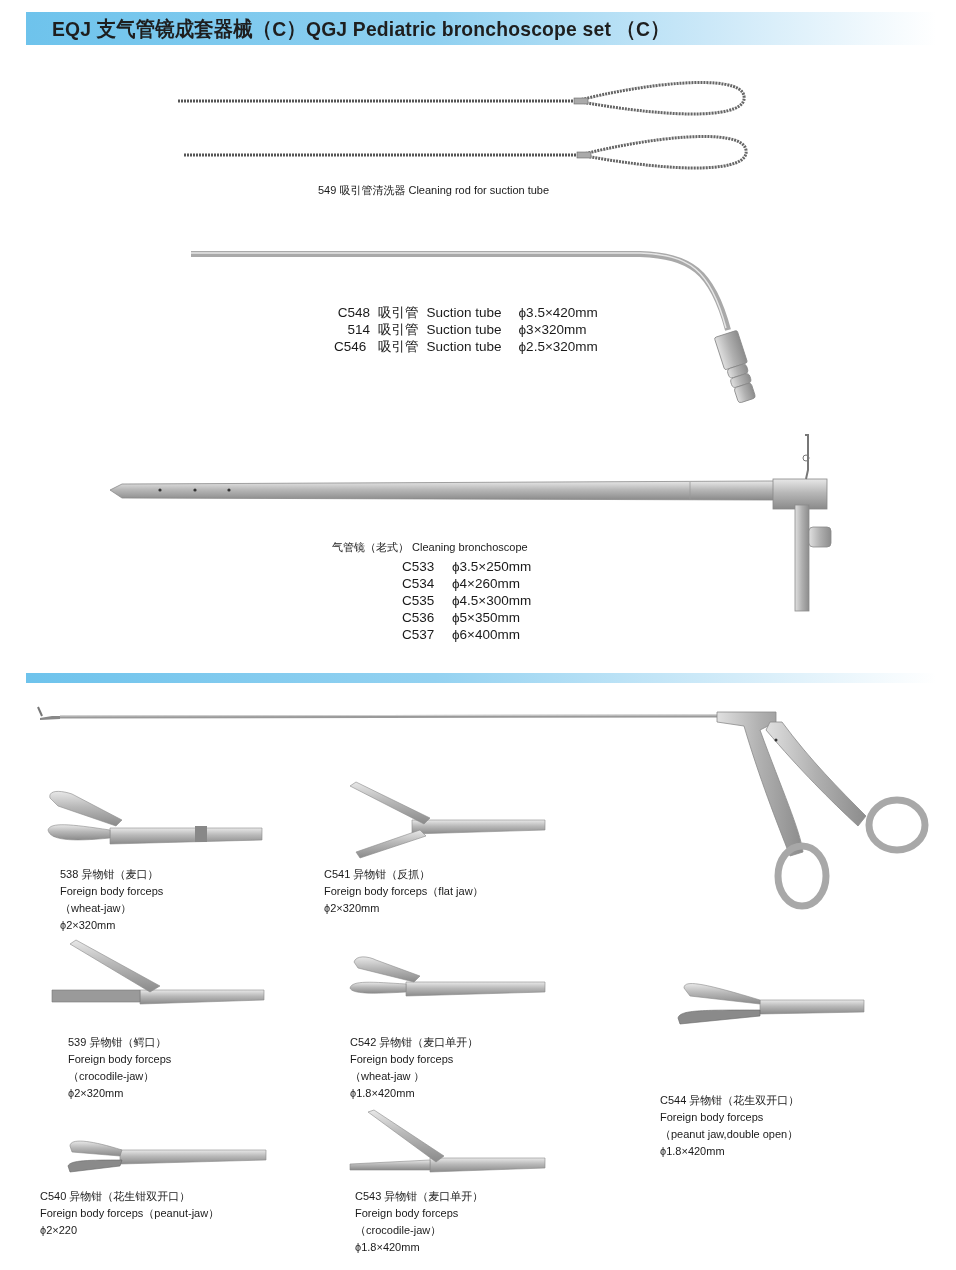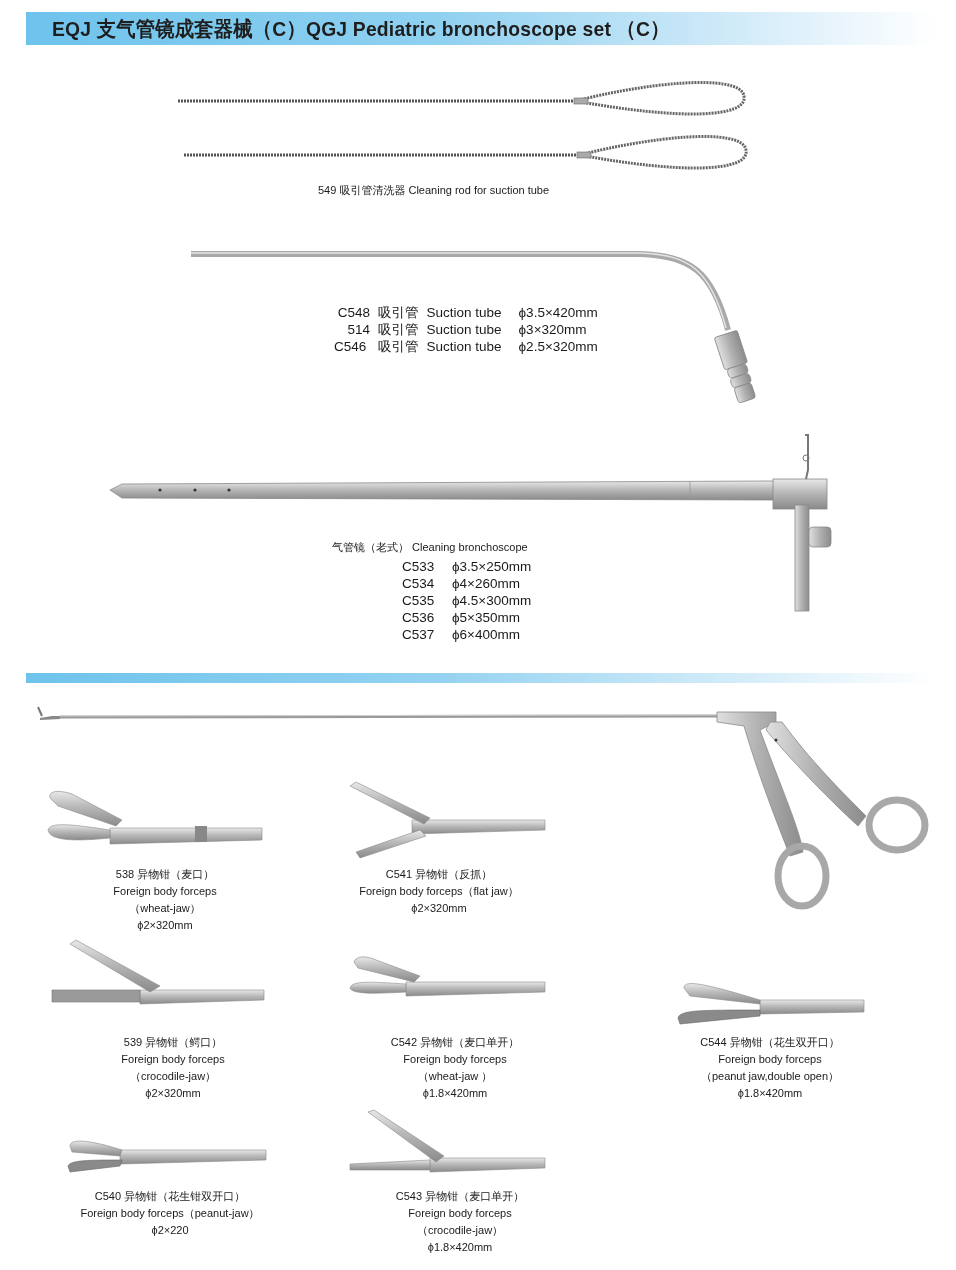--- a/index.html
+++ b/index.html
@@ -6,21 +6,21 @@
   body { width:956px; height:1270px; position:relative; overflow:hidden;
          font-family:"Liberation Sans", "DejaVu Sans", sans-serif; color:#1a1a1a; }
   .abs { position:absolute; }
   .header-bar { left:26px; top:12px; width:910px; height:33px;
     background:linear-gradient(to right,#6ec3ec 0%,#8fd0f0 45%,#cbe8f8 75%,#ffffff 100%); }
   .header-title { left:52px; top:14px; font-size:21px; font-weight:bold; color:#1e1e1e;
     letter-spacing:0.2px; white-space:nowrap; line-height:30px; transform:scaleX(0.92); transform-origin:left center; }
   .divider-bar { left:26px; top:673px; width:910px; height:10px;
     background:linear-gradient(to right,#6ec3ec 0%,#94d2f1 45%,#d3ecf9 78%,#ffffff 100%); }
   .cap { font-size:11px; line-height:17px; white-space:nowrap; color:#1a1a1a; }
-  .cap-center { text-align:center; }
+  .cap-center { text-align:left; }
   .spec-table { border-collapse:collapse; font-size:13.5px; line-height:17px; }
   .spec-table td { padding:0; white-space:nowrap; }
   svg { position:absolute; overflow:visible; }
 </style>
 </head>
 <body>
 
 <div class="abs header-bar"></div>
 <div class="abs header-title">EQJ  支气管镜成套器械（C）QGJ Pediatric bronchoscope set （C）</div>
 
@@ -190,21 +190,21 @@
   <div>ϕ2×320mm</div>
 </div>
 
 <div class="abs cap cap-center" style="left:350px;top:1034px;width:210px">
   <div>C542  异物钳（麦口单开）</div>
   <div>Foreign body forceps</div>
   <div>（wheat-jaw ）</div>
   <div>ϕ1.8×420mm</div>
 </div>
 
-<div class="abs cap cap-center" style="left:660px;top:1034px;width:220px">
+<div class="abs cap cap-center" style="left:660px;top:1092px;width:220px">
   <div>C544  异物钳（花生双开口）</div>
   <div>Foreign body forceps</div>
   <div>（peanut jaw,double open）</div>
   <div>ϕ1.8×420mm</div>
 </div>
 
 <div class="abs cap cap-center" style="left:40px;top:1188px;width:260px">
   <div>C540  异物钳（花生钳双开口）</div>
   <div>Foreign body forceps（peanut-jaw）</div>
   <div>ϕ2×220</div>

